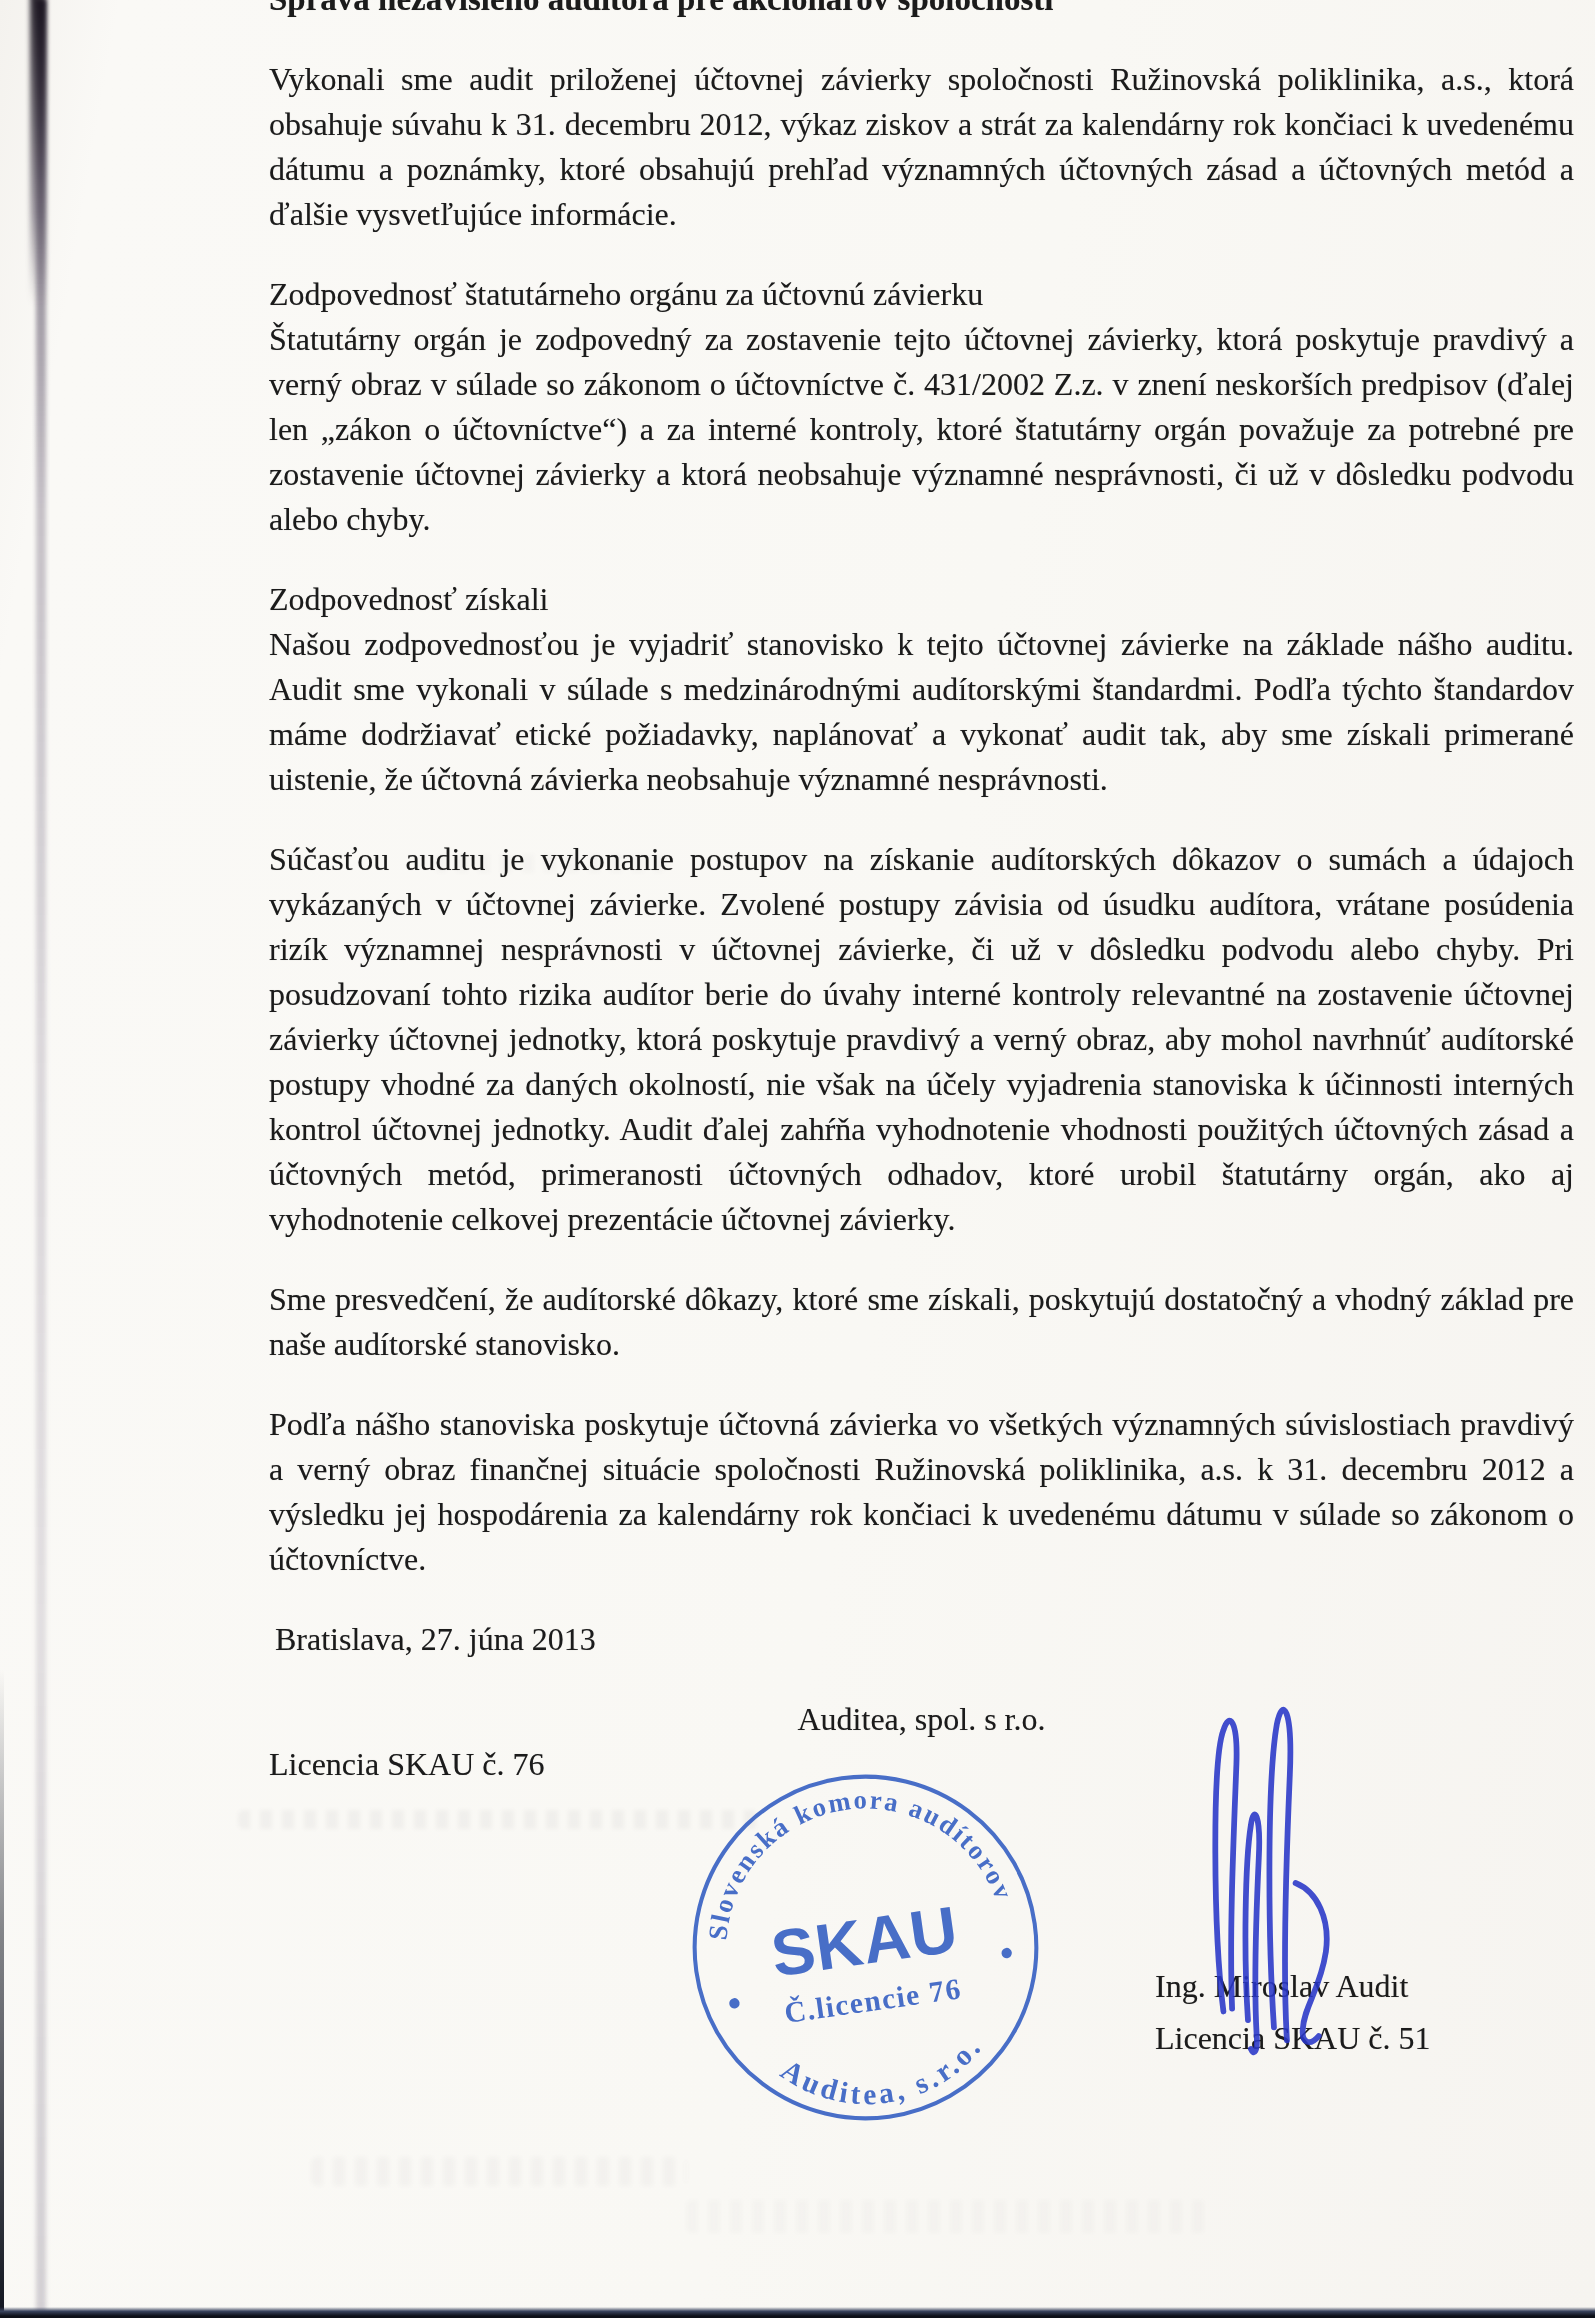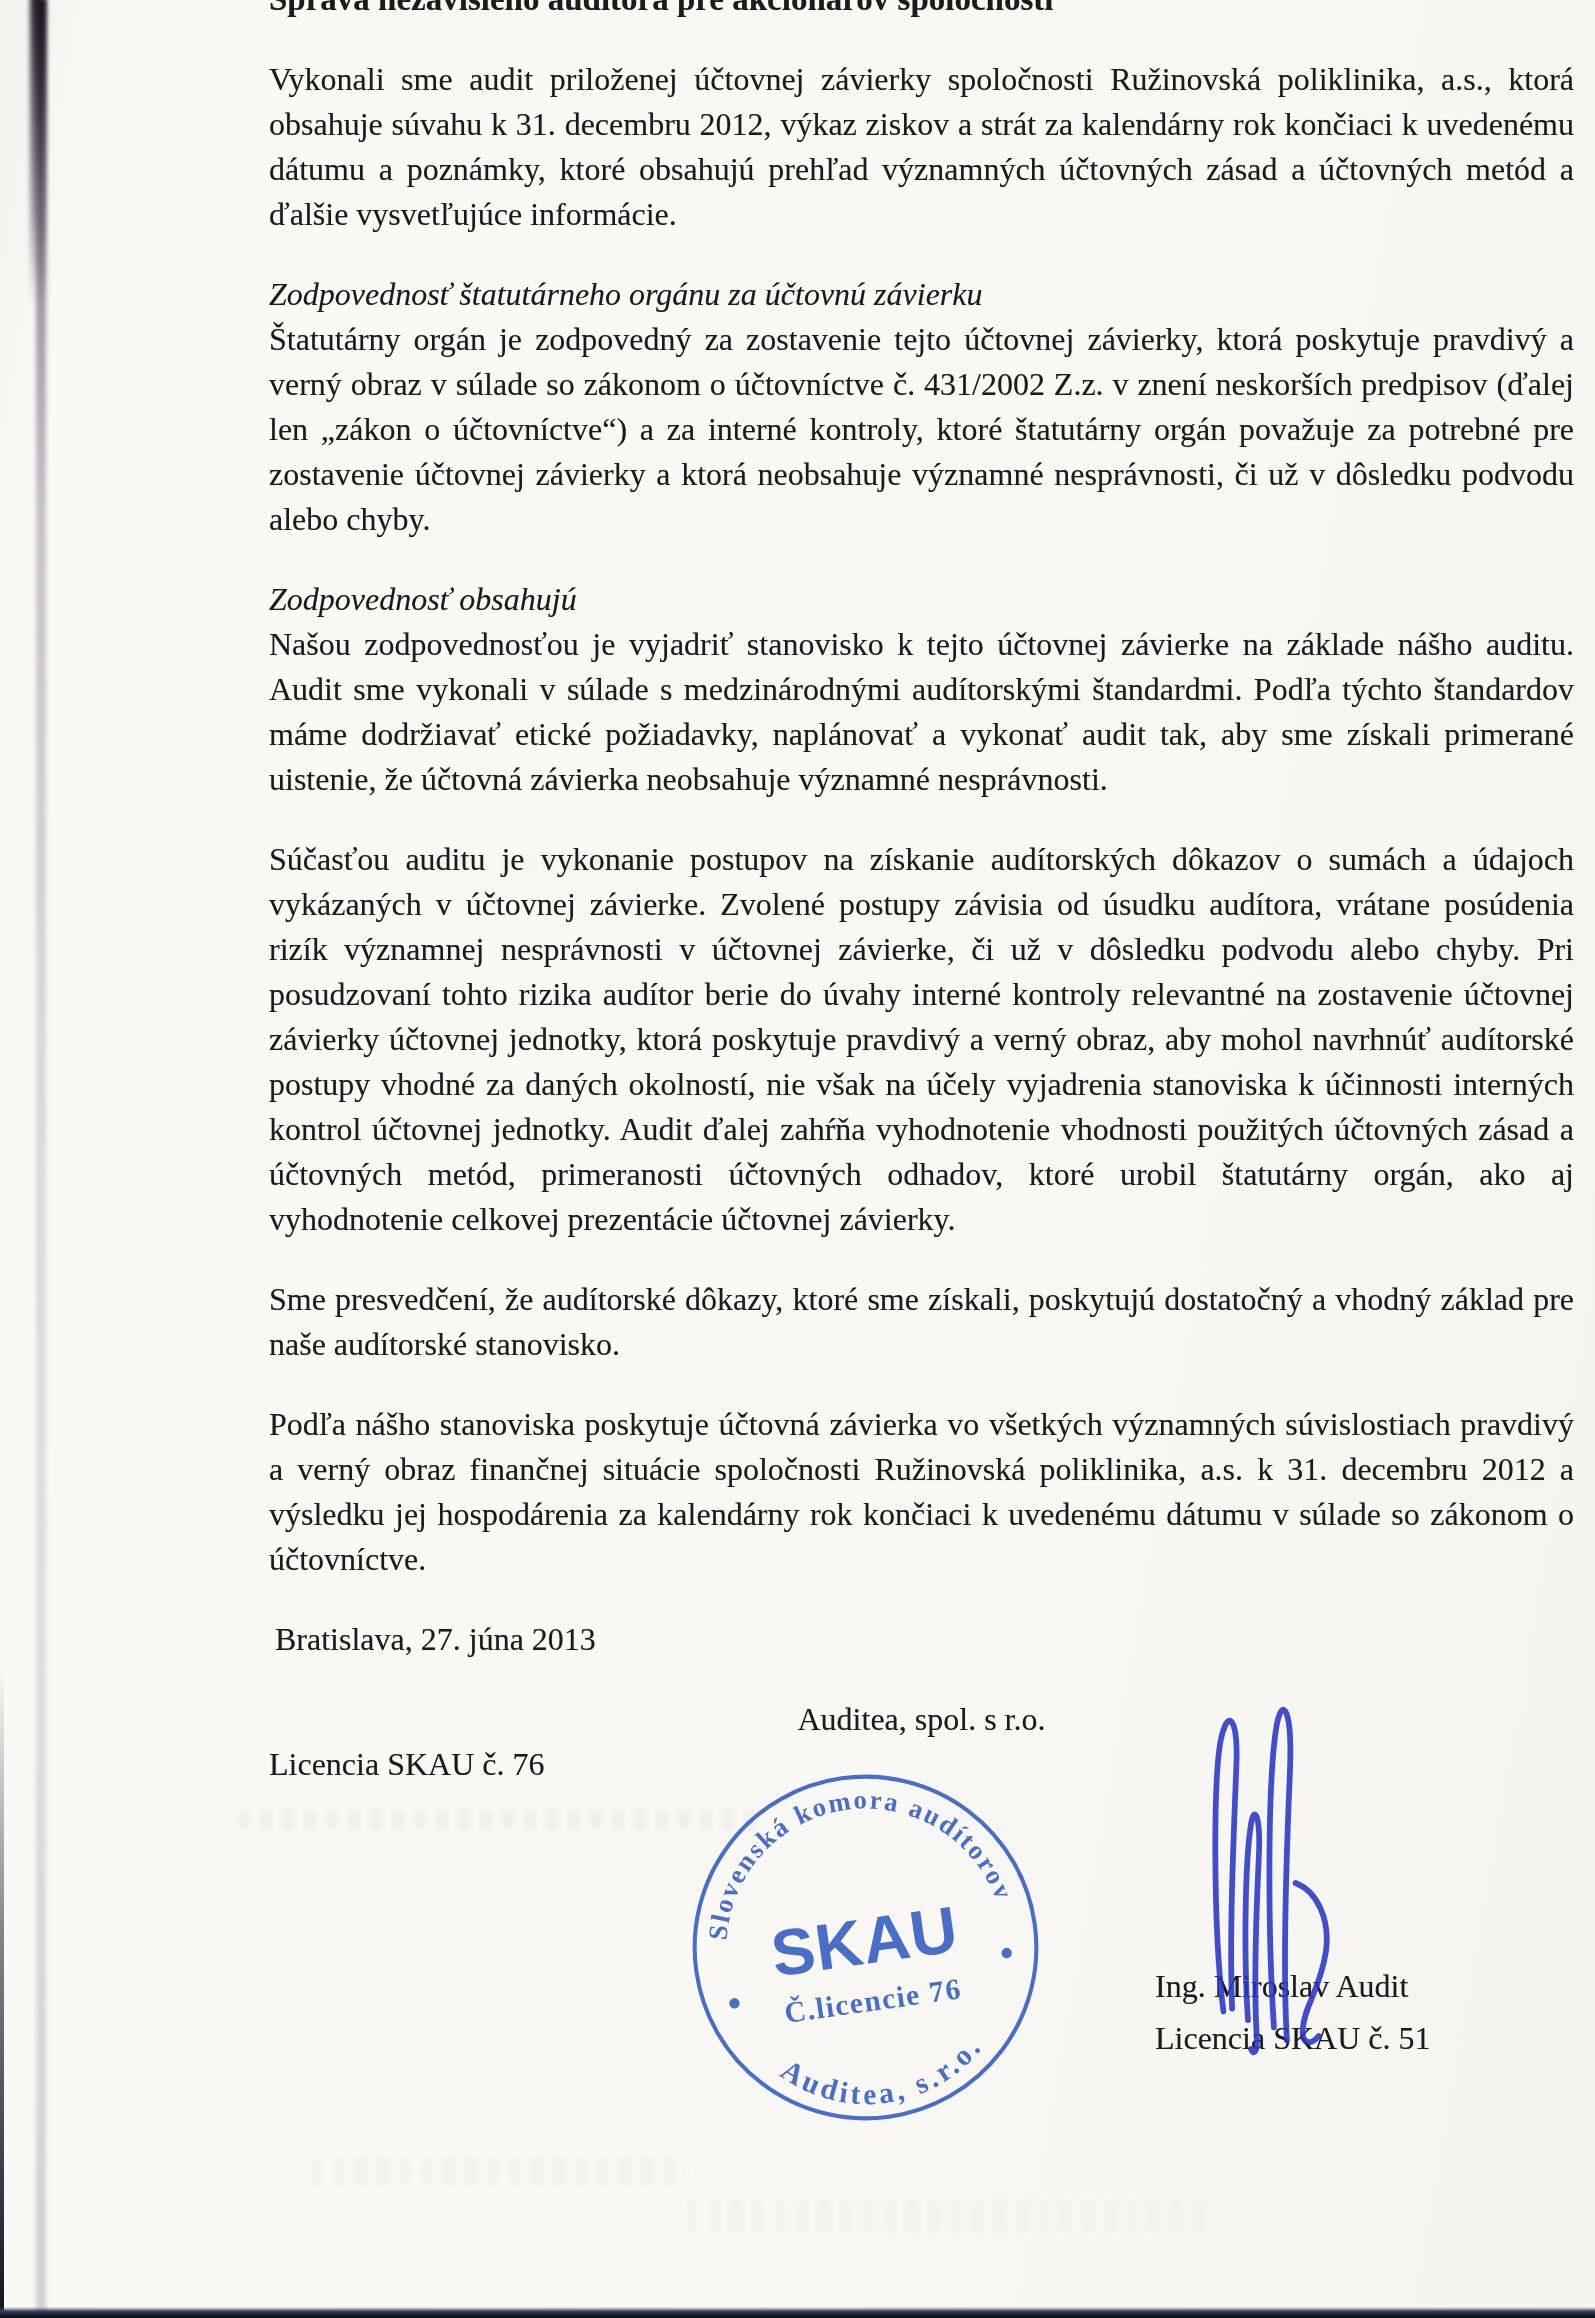--- a/index.html
+++ b/index.html
@@ -38,21 +38,21 @@
     position:absolute;height:19px;border-radius:5.8px;
     background:repeating-linear-gradient(90deg,rgba(95,90,100,.55) 0 11.6px,rgba(95,90,100,0) 11.6px 22px);
     filter:blur(2.2px);
   }
   
   .content{position:absolute;left:269px;top:22px;width:1305px;
     font-size:32px;line-height:45px;text-align:justify;
     text-shadow:0 0 0.7px rgba(10,10,10,.35);}
   .title{font-size:33px;line-height:45px;font-weight:bold;margin:0;text-align:left;}
   .sec{margin-top:35px;}
-  .sec h2{font-size:32px;line-height:45px;font-weight:normal;font-style:italic;margin:0;text-align:left;}
+  .sec h2{font-size:32px;line-height:45px;font-weight:normal;margin:0;text-align:left;}
   .sec p{margin:0;}
   .place-date{margin:35px 0 0 6px;text-align:left;}
   .company{margin:35px 0 0 0;text-align:center;}
   .licence{margin:0;text-align:left;}
   
   .stamp{position:absolute;left:688px;top:1770px;width:355px;height:355px;
     opacity:.92;filter:blur(0.4px);z-index:4;}
   .stamp text{font-family:"Liberation Serif","DejaVu Serif",serif;}
   .stamp .ring-text{font-size:36px;font-weight:bold;letter-spacing:3px;}
   .stamp .ring-text-b{font-size:40px;font-weight:bold;letter-spacing:5px;}
@@ -84,21 +84,21 @@
     <div class="sec">
       <p>Vykonali sme audit priloženej účtovnej závierky spoločnosti Ružinovská poliklinika, a.s., ktorá obsahuje súvahu k 31. decembru 2012, výkaz ziskov a strát za kalendárny rok končiaci k uvedenému dátumu a poznámky, ktoré obsahujú prehľad významných účtovných zásad a účtovných metód a ďalšie vysvetľujúce informácie.</p>
     </div>
 
     <div class="sec">
       <h2>Zodpovednosť štatutárneho orgánu za účtovnú závierku</h2>
       <p>Štatutárny orgán je zodpovedný za zostavenie tejto účtovnej závierky, ktorá poskytuje pravdivý a verný obraz v súlade so zákonom o účtovníctve č. 431/2002 Z.z. v znení neskorších predpisov (ďalej len „zákon o účtovníctve“) a za interné kontroly, ktoré štatutárny orgán považuje za potrebné pre zostavenie účtovnej závierky a ktorá neobsahuje významné nesprávnosti, či už v dôsledku podvodu alebo chyby.</p>
     </div>
 
     <div class="sec">
-      <h2>Zodpovednosť obsahujú</h2>
+      <h2>Zodpovednosť získali</h2>
       <p>Našou zodpovednosťou je vyjadriť stanovisko k tejto účtovnej závierke na základe nášho auditu. Audit sme vykonali v súlade s medzinárodnými audítorskými štandardmi. Podľa týchto štandardov máme dodržiavať etické požiadavky, naplánovať a vykonať audit tak, aby sme získali primerané uistenie, že účtovná závierka neobsahuje významné nesprávnosti.</p>
     </div>
 
     <div class="sec">
       <p>Súčasťou auditu je vykonanie postupov na získanie audítorských dôkazov o sumách a údajoch vykázaných v účtovnej závierke. Zvolené postupy závisia od úsudku audítora, vrátane posúdenia rizík významnej nesprávnosti v účtovnej závierke, či už v dôsledku podvodu alebo chyby. Pri posudzovaní tohto rizika audítor berie do úvahy interné kontroly relevantné na zostavenie účtovnej závierky účtovnej jednotky, ktorá poskytuje pravdivý a verný obraz, aby mohol navrhnúť audítorské postupy vhodné za daných okolností, nie však na účely vyjadrenia stanoviska k účinnosti interných kontrol účtovnej jednotky. Audit ďalej zahŕňa vyhodnotenie vhodnosti použitých účtovných zásad a účtovných metód, primeranosti účtovných odhadov, ktoré urobil štatutárny orgán, ako aj vyhodnotenie celkovej prezentácie účtovnej závierky.</p>
     </div>
 
     <div class="sec">
       <p>Sme presvedčení, že audítorské dôkazy, ktoré sme získali, poskytujú dostatočný a vhodný základ pre naše audítorské stanovisko.</p>
     </div>

